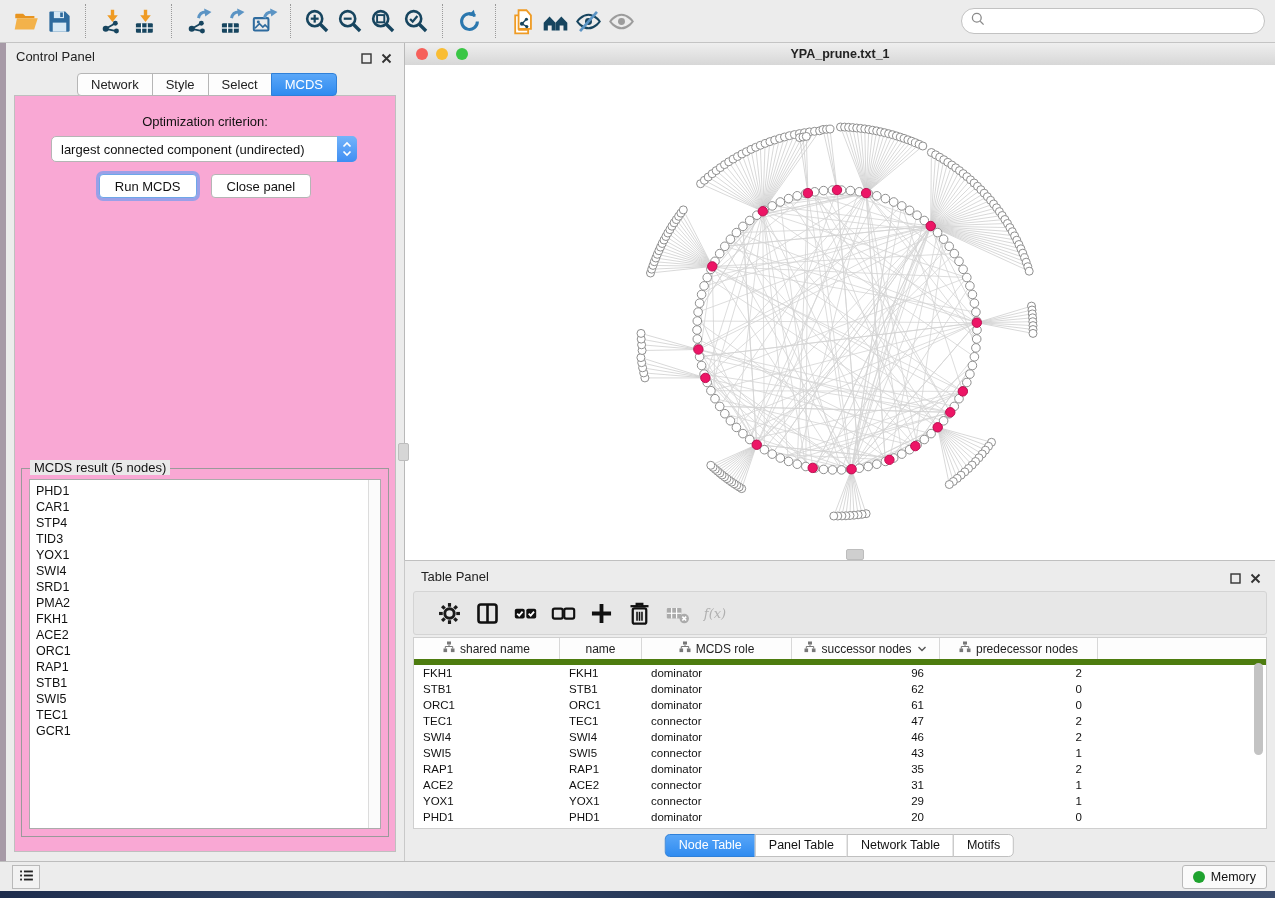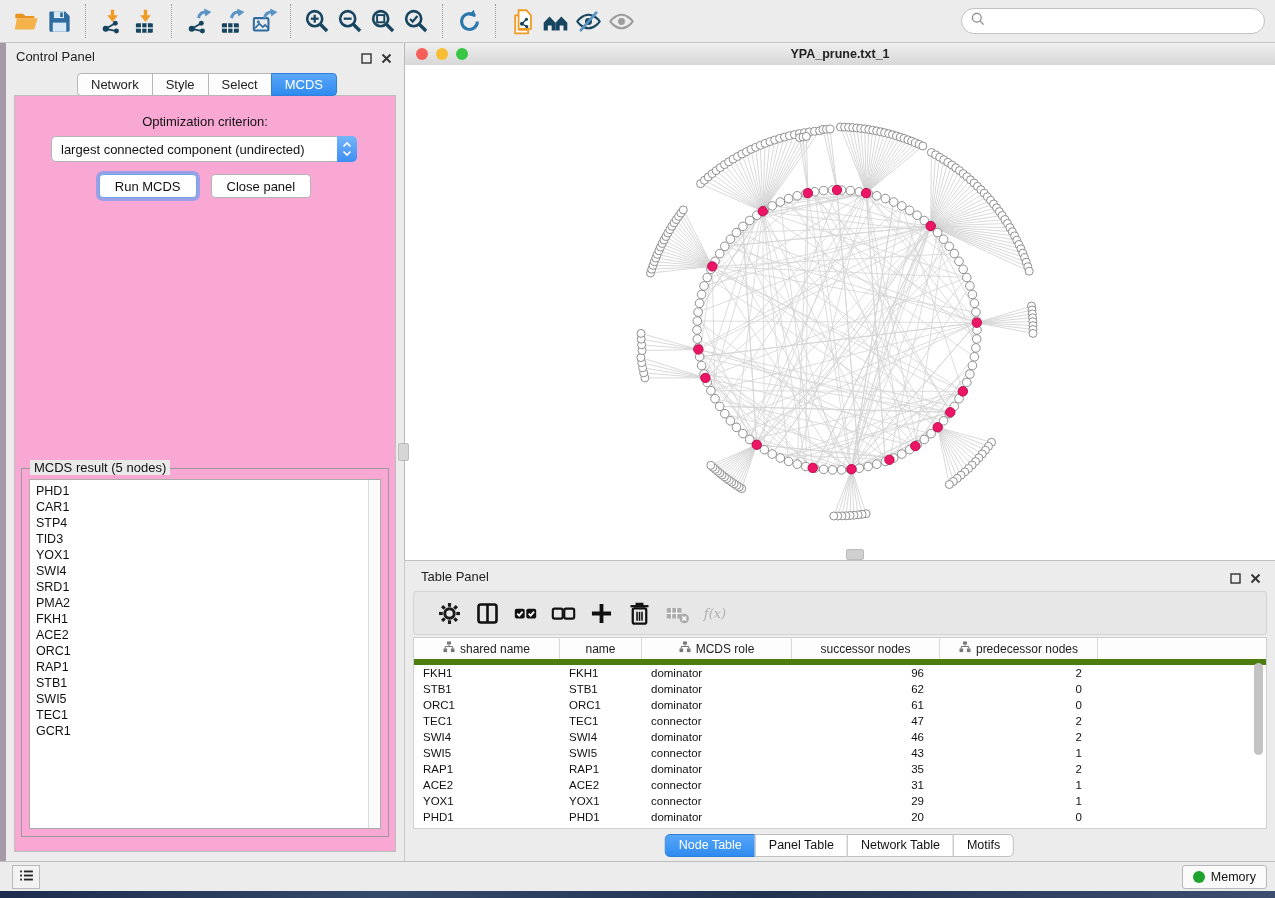--- a/index.html
+++ b/index.html
@@ -1088,21 +1088,21 @@
           <span><svg width="12" height="12" viewBox="0 0 12 12">
               <g fill="#777">
                 <rect x="4" y="0.5" width="4" height="3"></rect>
                 <rect x="0.5" y="7.5" width="3.6" height="3.6"></rect>
                 <rect x="7.9" y="7.5" width="3.6" height="3.6"></rect>
               </g>
               <path d="M6 3.5v2M2.3 7.5V5.5h7.4v2" fill="none" stroke="#777" stroke-width="1"></path>
             </svg></span>
           <span>MCDS role</span>
         </div>
-        <div class="th" style="width: 148px; flex-direction: column;">
+        <div class="th" style="width: 148px;">
           <span><svg width="12" height="12" viewBox="0 0 12 12">
               <g fill="#777">
                 <rect x="4" y="0.5" width="4" height="3"></rect>
                 <rect x="0.5" y="7.5" width="3.6" height="3.6"></rect>
                 <rect x="7.9" y="7.5" width="3.6" height="3.6"></rect>
               </g>
               <path d="M6 3.5v2M2.3 7.5V5.5h7.4v2" fill="none" stroke="#777" stroke-width="1"></path>
             </svg></span>
           <span>successor nodes</span>
           <span><svg width="10" height="8" viewBox="0 0 10 8">

